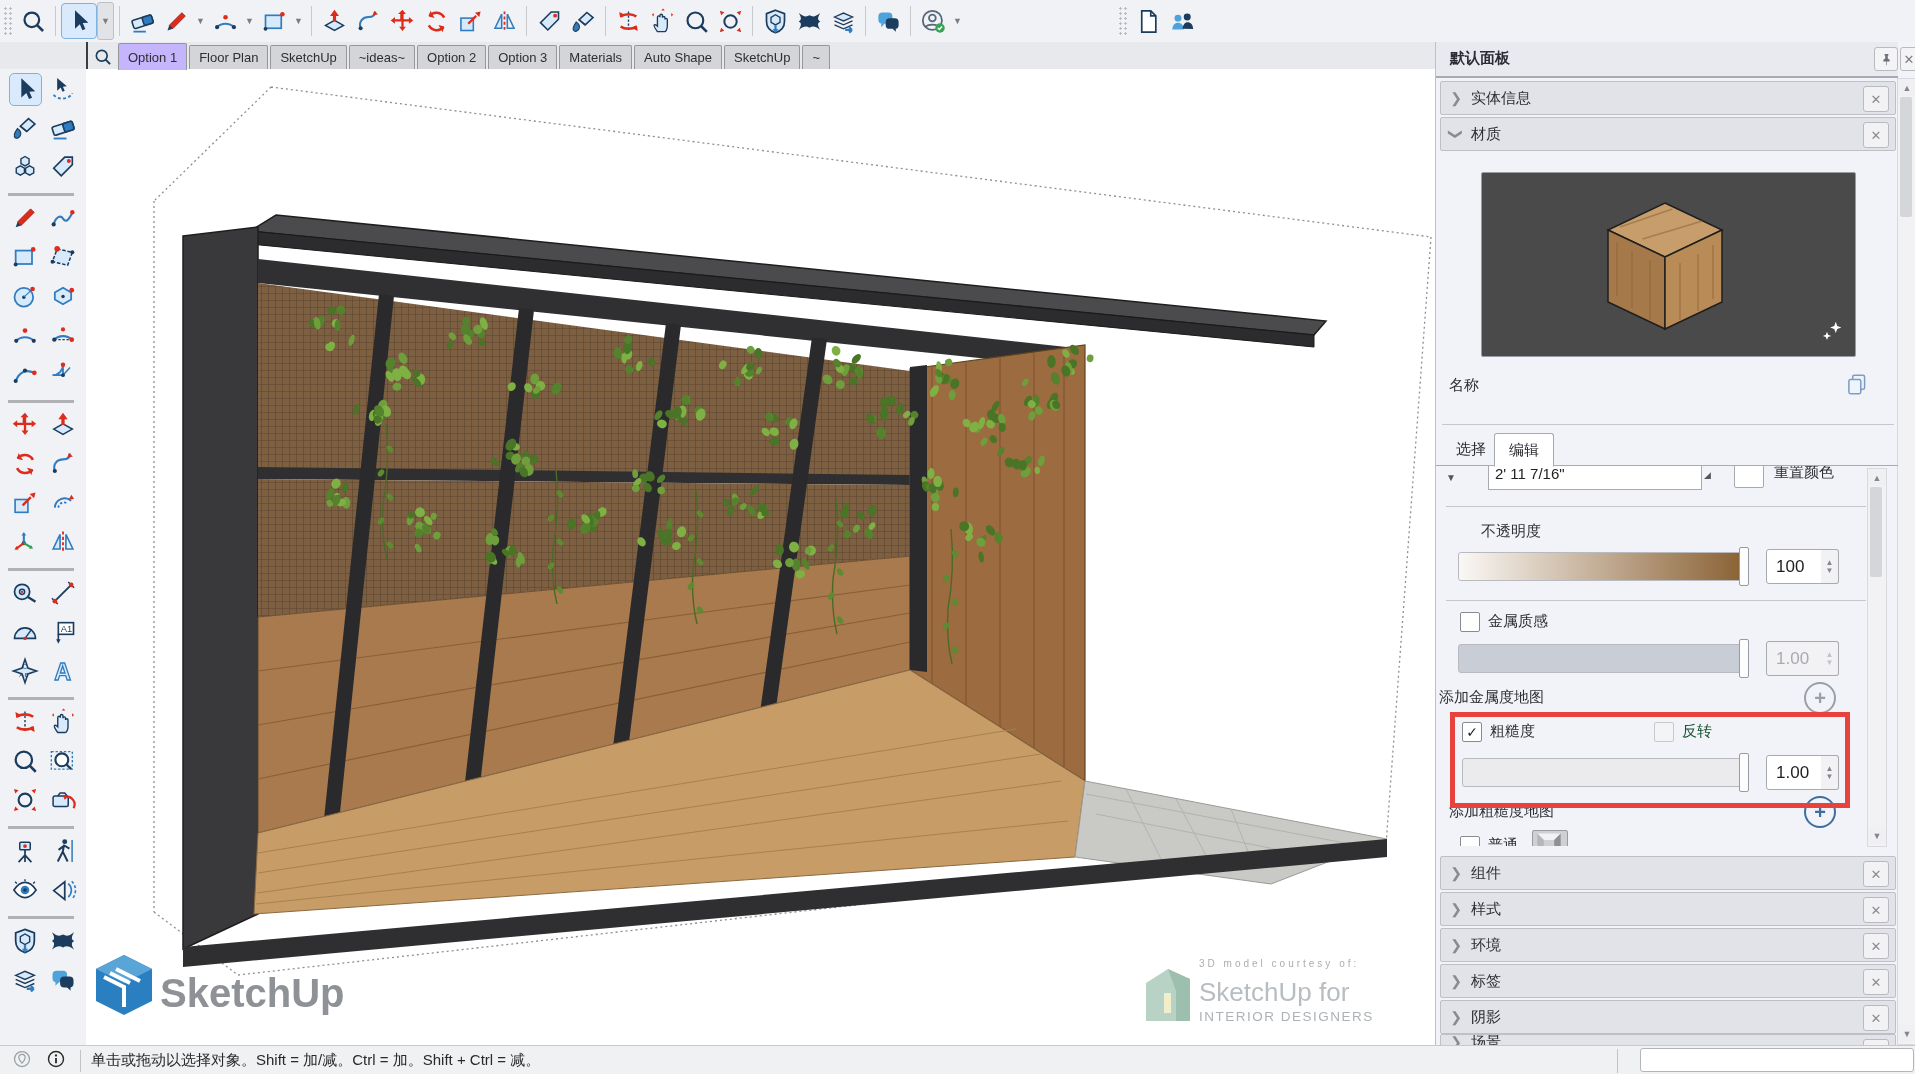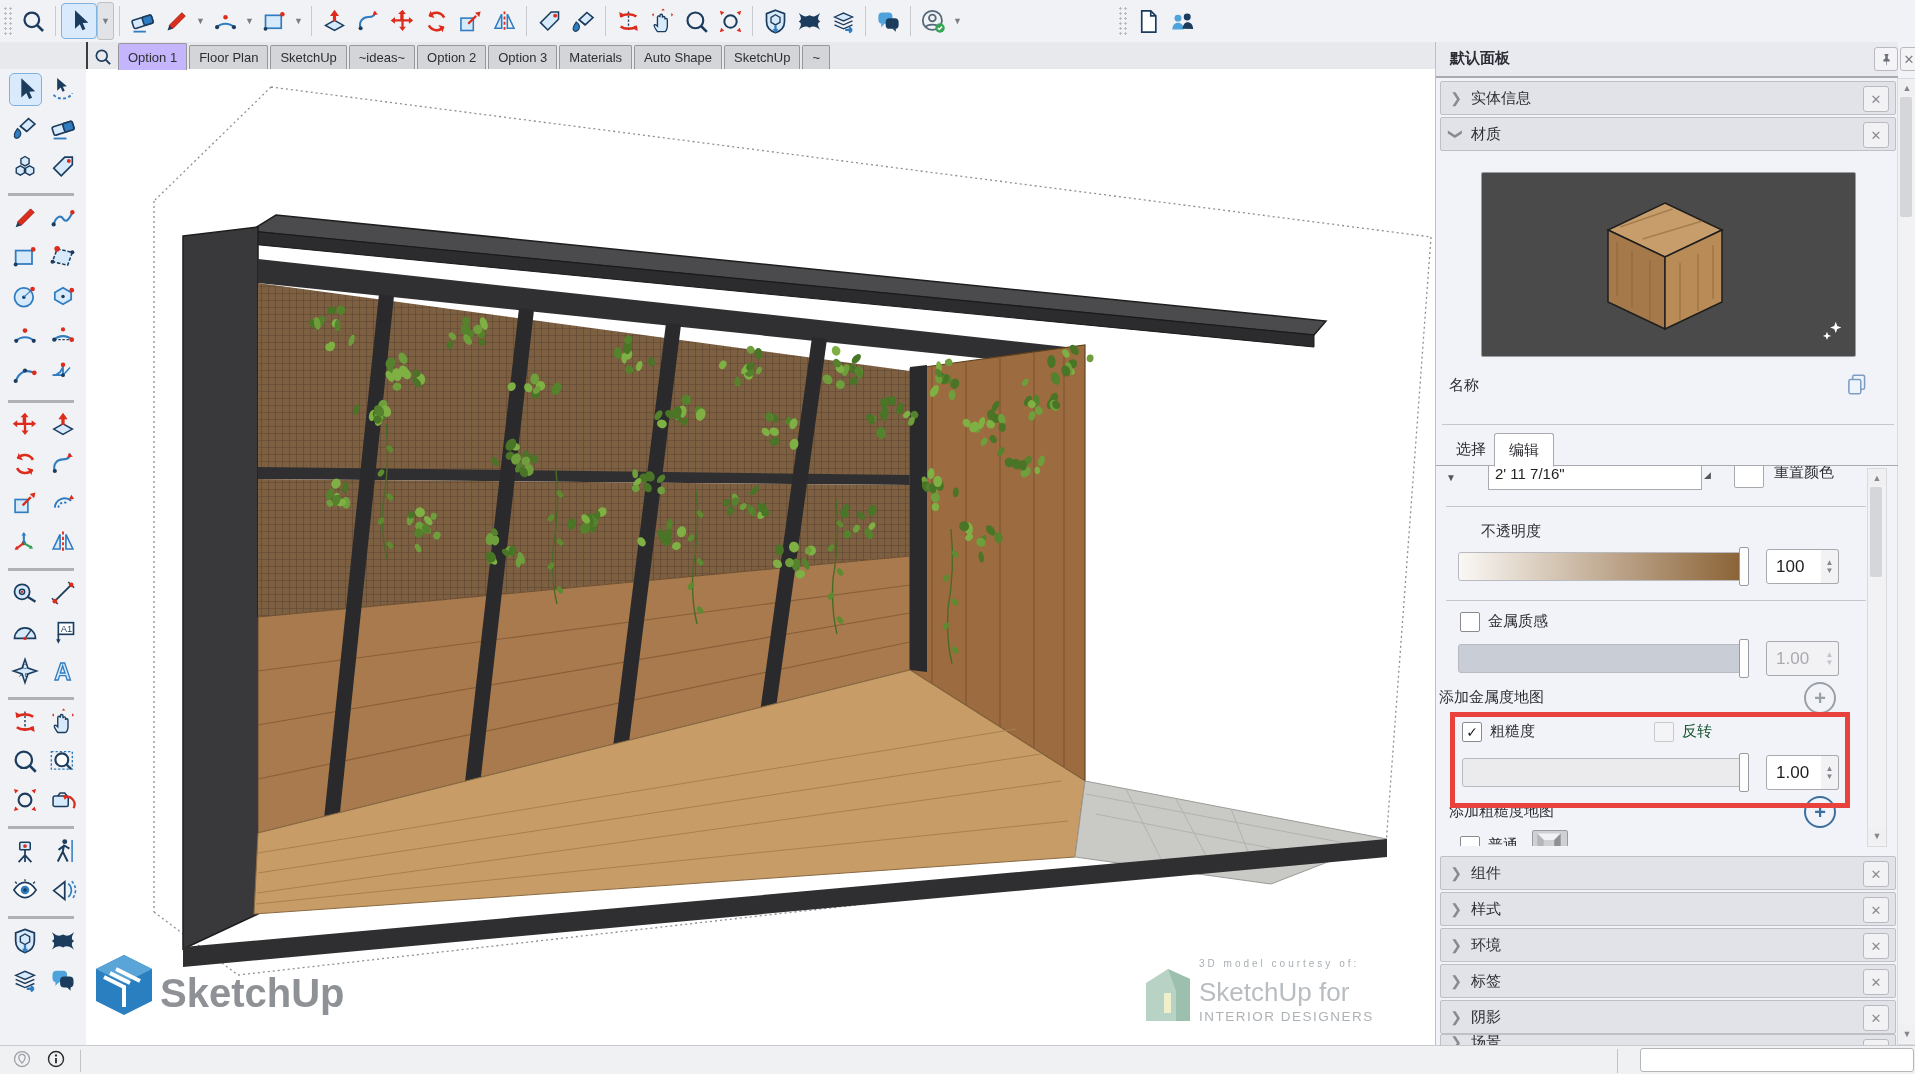--- a/index.html
+++ b/index.html
@@ -1353,17 +1353,18 @@
         </svg>
     </div>
     <div style="margin-left:14px;">
       <svg viewBox="0 0 24 24">
           <circle cx="12" cy="12" r="9" fill="none" stroke="#2b2b2b" stroke-width="1.7"></circle>
           <circle cx="12" cy="7.8" r="1.4" fill="#2b2b2b"></circle>
           <path d="M12 10.8V17" stroke="#2b2b2b" stroke-width="2.2"></path>
         </svg>
     </div>
     <div style="width:1px;height:22px;background:#c2c3c6;margin-left:14px;"></div>
+    <div class="sbtext">单击或拖动以选择对象。Shift = 加/减。Ctrl = 加。Shift + Ctrl = 减。</div>
     <div style="position:absolute;left:1617px;top:3px;width:1px;height:24px;background:#c2c3c6;"></div>
     <input class="field abs" style="left: 1640px; top: 2px; width: 260px; height: 22px; border-radius: 3px; border-color: rgb(181, 181, 184);" value="">
   </div>
 
 </div>
 
 </body></html>

